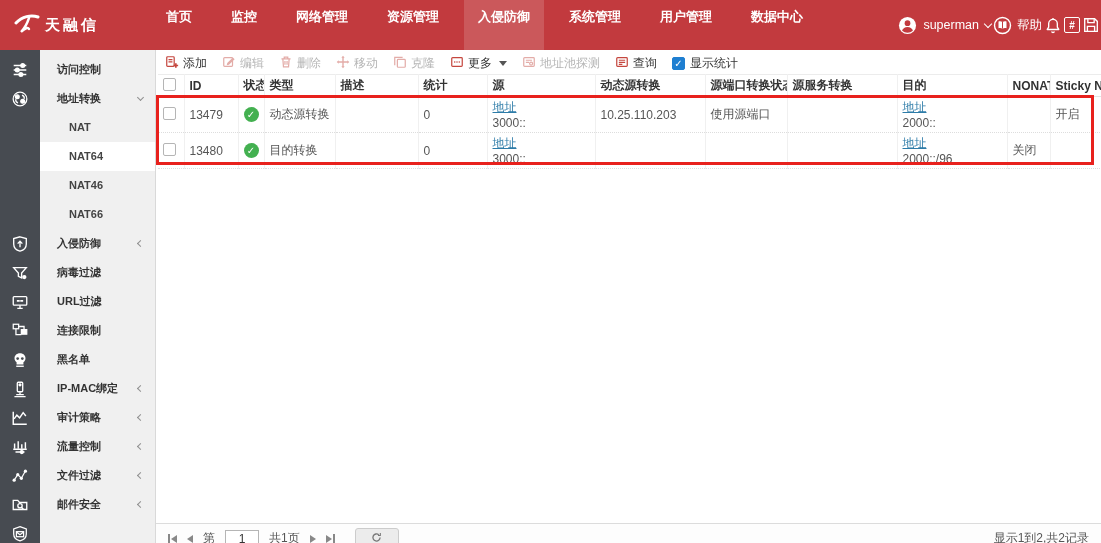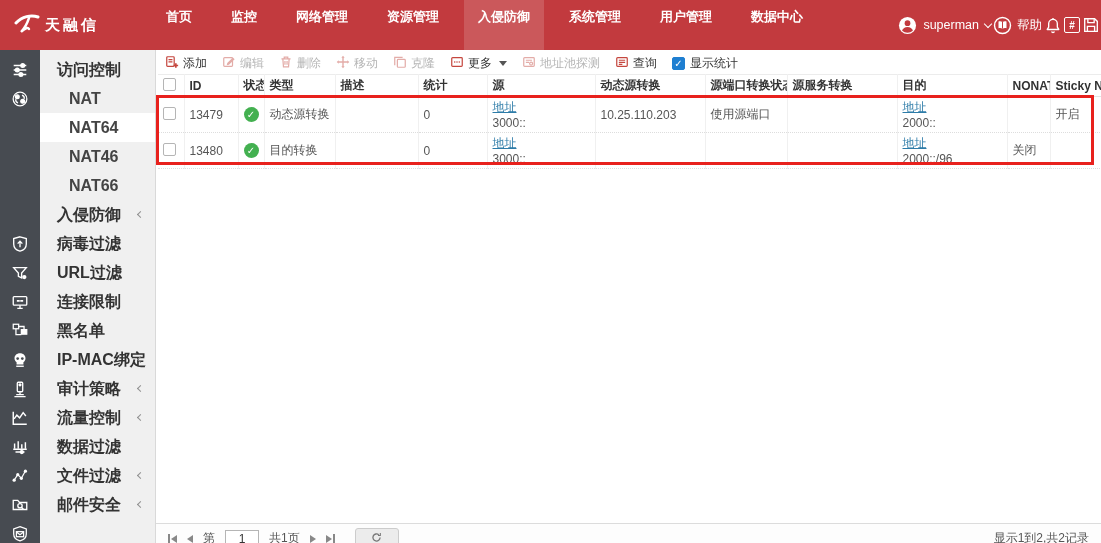--- a/index.html
+++ b/index.html
@@ -24,21 +24,21 @@
   .help{display:flex;align-items:center;gap:5px;cursor:pointer}
   .sq{width:16px;height:16px;border:1.6px solid #fff;border-radius:2px;font-size:10px;display:flex;align-items:center;justify-content:center;font-weight:bold;cursor:pointer}
   .nav-right svg{display:block}
 
   
   .app{display:flex;height:510px}
   .rail{width:40px;background:var(--rail);flex:none;padding-top:5px}
   .rail-cell{height:29px;display:flex;align-items:center;justify-content:center}
   .rail-cell svg{width:18px;height:18px}
   .menu{width:116px;background:var(--menu-bg);border-right:1px solid #d9d9d9;flex:none;padding-top:5px}
-  .mi{height:29px;line-height:29px;font-size:16px;position:relative;cursor:pointer;color:#333;white-space:nowrap}
+  .mi{height:29px;line-height:29px;font-size:11px;position:relative;cursor:pointer;color:#333;white-space:nowrap}
   .mi.l1{padding-left:17px;font-weight:bold}
   .mi.l2{padding-left:29px;font-weight:bold;color:#444}
   .mi.selected{background:#fff}
   .chev{position:absolute;right:12px;width:5px;height:5px;border-right:1.5px solid #8f8f8f;border-bottom:1.5px solid #8f8f8f}
   .chev.down{transform:rotate(45deg);top:11px}
   .chev.left{transform:rotate(135deg);top:12px}
 
   
   .main{flex:1;position:relative;background:#fff;overflow:hidden}
   .toolbar{height:24px;display:flex;gap:15px;padding:2px 0 0 9px;font-size:12px}
@@ -268,33 +268,33 @@
           <g stroke="#fff" stroke-width="1.4" fill="none">
             <path d="M10 1.8l7 2.5v5.6c0 4-3 6.6-7 7.7-4-1.1-7-3.7-7-7.7V4.3z"></path>
             <rect x="6" y="7.4" width="8" height="5.6"></rect>
             <path d="M6 7.8l4 3 4-3"></path>
           </g>
         </svg>
       </div>
     </div>
   <div class="menu">
       <div class="mi l1"><span>访问控制</span></div>
+      <div class="mi l1"><span>地址转换</span><span class="chev down"></span></div>
       <div class="mi l2"><span>NAT</span></div>
       <div class="mi l2 selected"><span>NAT64</span></div>
       <div class="mi l2"><span>NAT46</span></div>
       <div class="mi l2"><span>NAT66</span></div>
       <div class="mi l1"><span>入侵防御</span><span class="chev left"></span></div>
       <div class="mi l1"><span>病毒过滤</span></div>
       <div class="mi l1"><span>URL过滤</span></div>
       <div class="mi l1"><span>连接限制</span></div>
       <div class="mi l1"><span>黑名单</span></div>
       <div class="mi l1"><span>IP-MAC绑定</span><span class="chev left"></span></div>
       <div class="mi l1"><span>审计策略</span><span class="chev left"></span></div>
       <div class="mi l1"><span>流量控制</span><span class="chev left"></span></div>
-      <div class="mi l1"><span>数据过滤</span></div>
       <div class="mi l1"><span>文件过滤</span><span class="chev left"></span></div>
       <div class="mi l1"><span>邮件安全</span><span class="chev left"></span></div>
     </div>
 
   <div class="main">
     <div class="toolbar">
         <div class="tbtn">
           <span><svg viewBox="0 0 16 16">
               <g stroke="currentColor" fill="none" stroke-width="1.4">
                 <rect x="2" y="2" width="8.5" height="11" rx="1"></rect>

